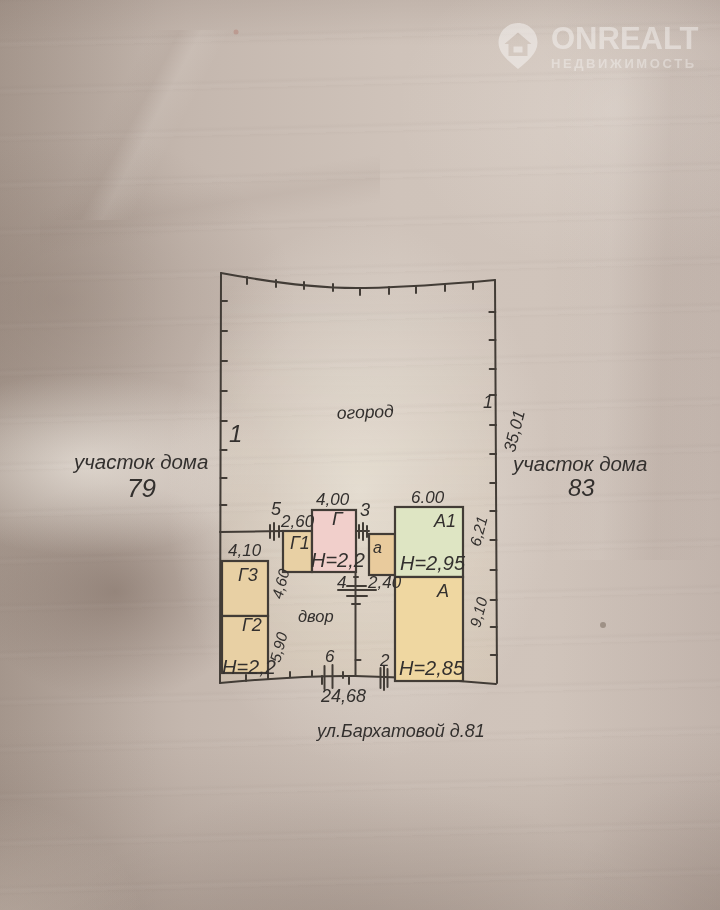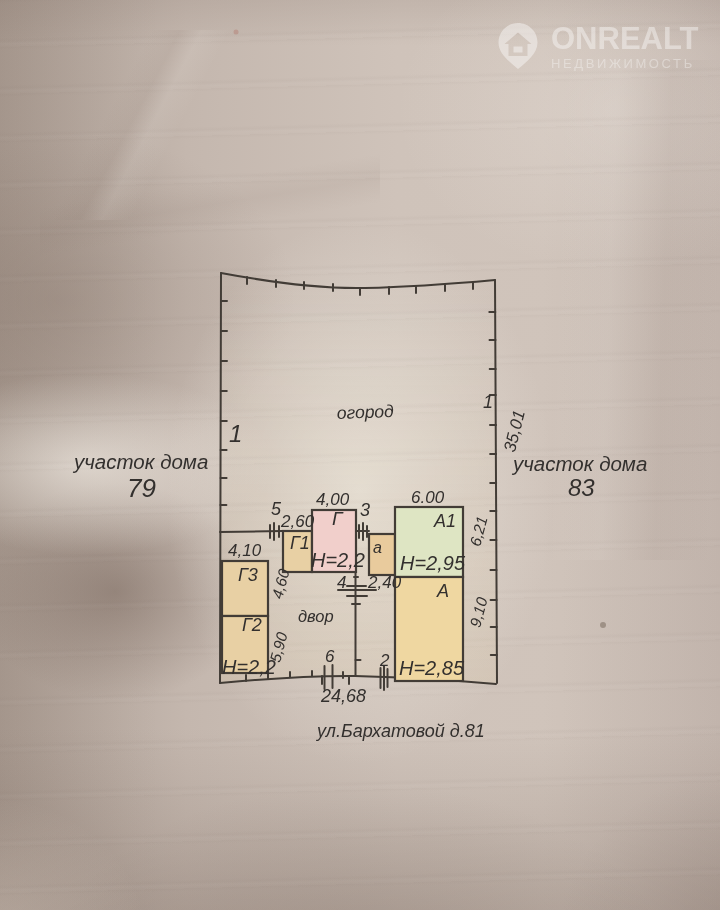--- a/index.html
+++ b/index.html
@@ -22,21 +22,21 @@
       linear-gradient(270deg, rgba(120,102,92,0.10) 0%, rgba(120,102,92,0) 25%),
       linear-gradient(90deg, rgba(115,97,87,0.12) 0%, rgba(115,97,87,0) 22%),
       linear-gradient(90deg, #ab9d93 0%, #c4b7ae 26%, #cfc3ba 55%, #d0c4bb 78%, #cabdb5 100%);
   }
   #tex{position:absolute;inset:0;
     background:repeating-linear-gradient(178.5deg, rgba(110,95,88,0.035) 0px, rgba(110,95,88,0) 3px, rgba(110,95,88,0) 38px, rgba(110,95,88,0.035) 41px, rgba(255,255,255,0.025) 44px, rgba(110,95,88,0) 47px);
   }
   .crease{position:absolute;pointer-events:none;}
   #wm{position:absolute;left:488px;top:18px;width:220px;height:64px;}
   #wm .t1{position:absolute;left:63px;top:3px;font-weight:bold;font-size:31px;letter-spacing:0px;color:rgba(255,255,255,0.40);}
-  #wm .t2{position:absolute;left:63px;top:38px;font-weight:normal;font-size:13px;letter-spacing:2.6px;color:rgba(255,255,255,0.34);}
+  #wm .t2{position:absolute;left:63px;top:38px;font-weight:bold;font-size:13px;letter-spacing:2.6px;color:rgba(255,255,255,0.34);}
   svg{position:absolute;left:0;top:0;}
   text{font-family:"Liberation Sans", sans-serif;font-style:italic;fill:#33302e;}
 </style>
 </head>
 <body>
 <div id="paper"></div>
 <div id="tex"></div>
 
 <div class="crease" style="left:0;top:30px;width:260px;height:190px;background:linear-gradient(118deg, rgba(150,132,122,0) 42%, rgba(140,122,112,0.10) 50%, rgba(235,230,224,0.12) 56%, rgba(150,132,122,0) 64%);"></div>
 <div class="crease" style="left:40px;top:150px;width:340px;height:110px;background:linear-gradient(171deg, rgba(150,132,122,0) 35%, rgba(138,120,110,0.10) 50%, rgba(150,132,122,0) 65%);"></div>

